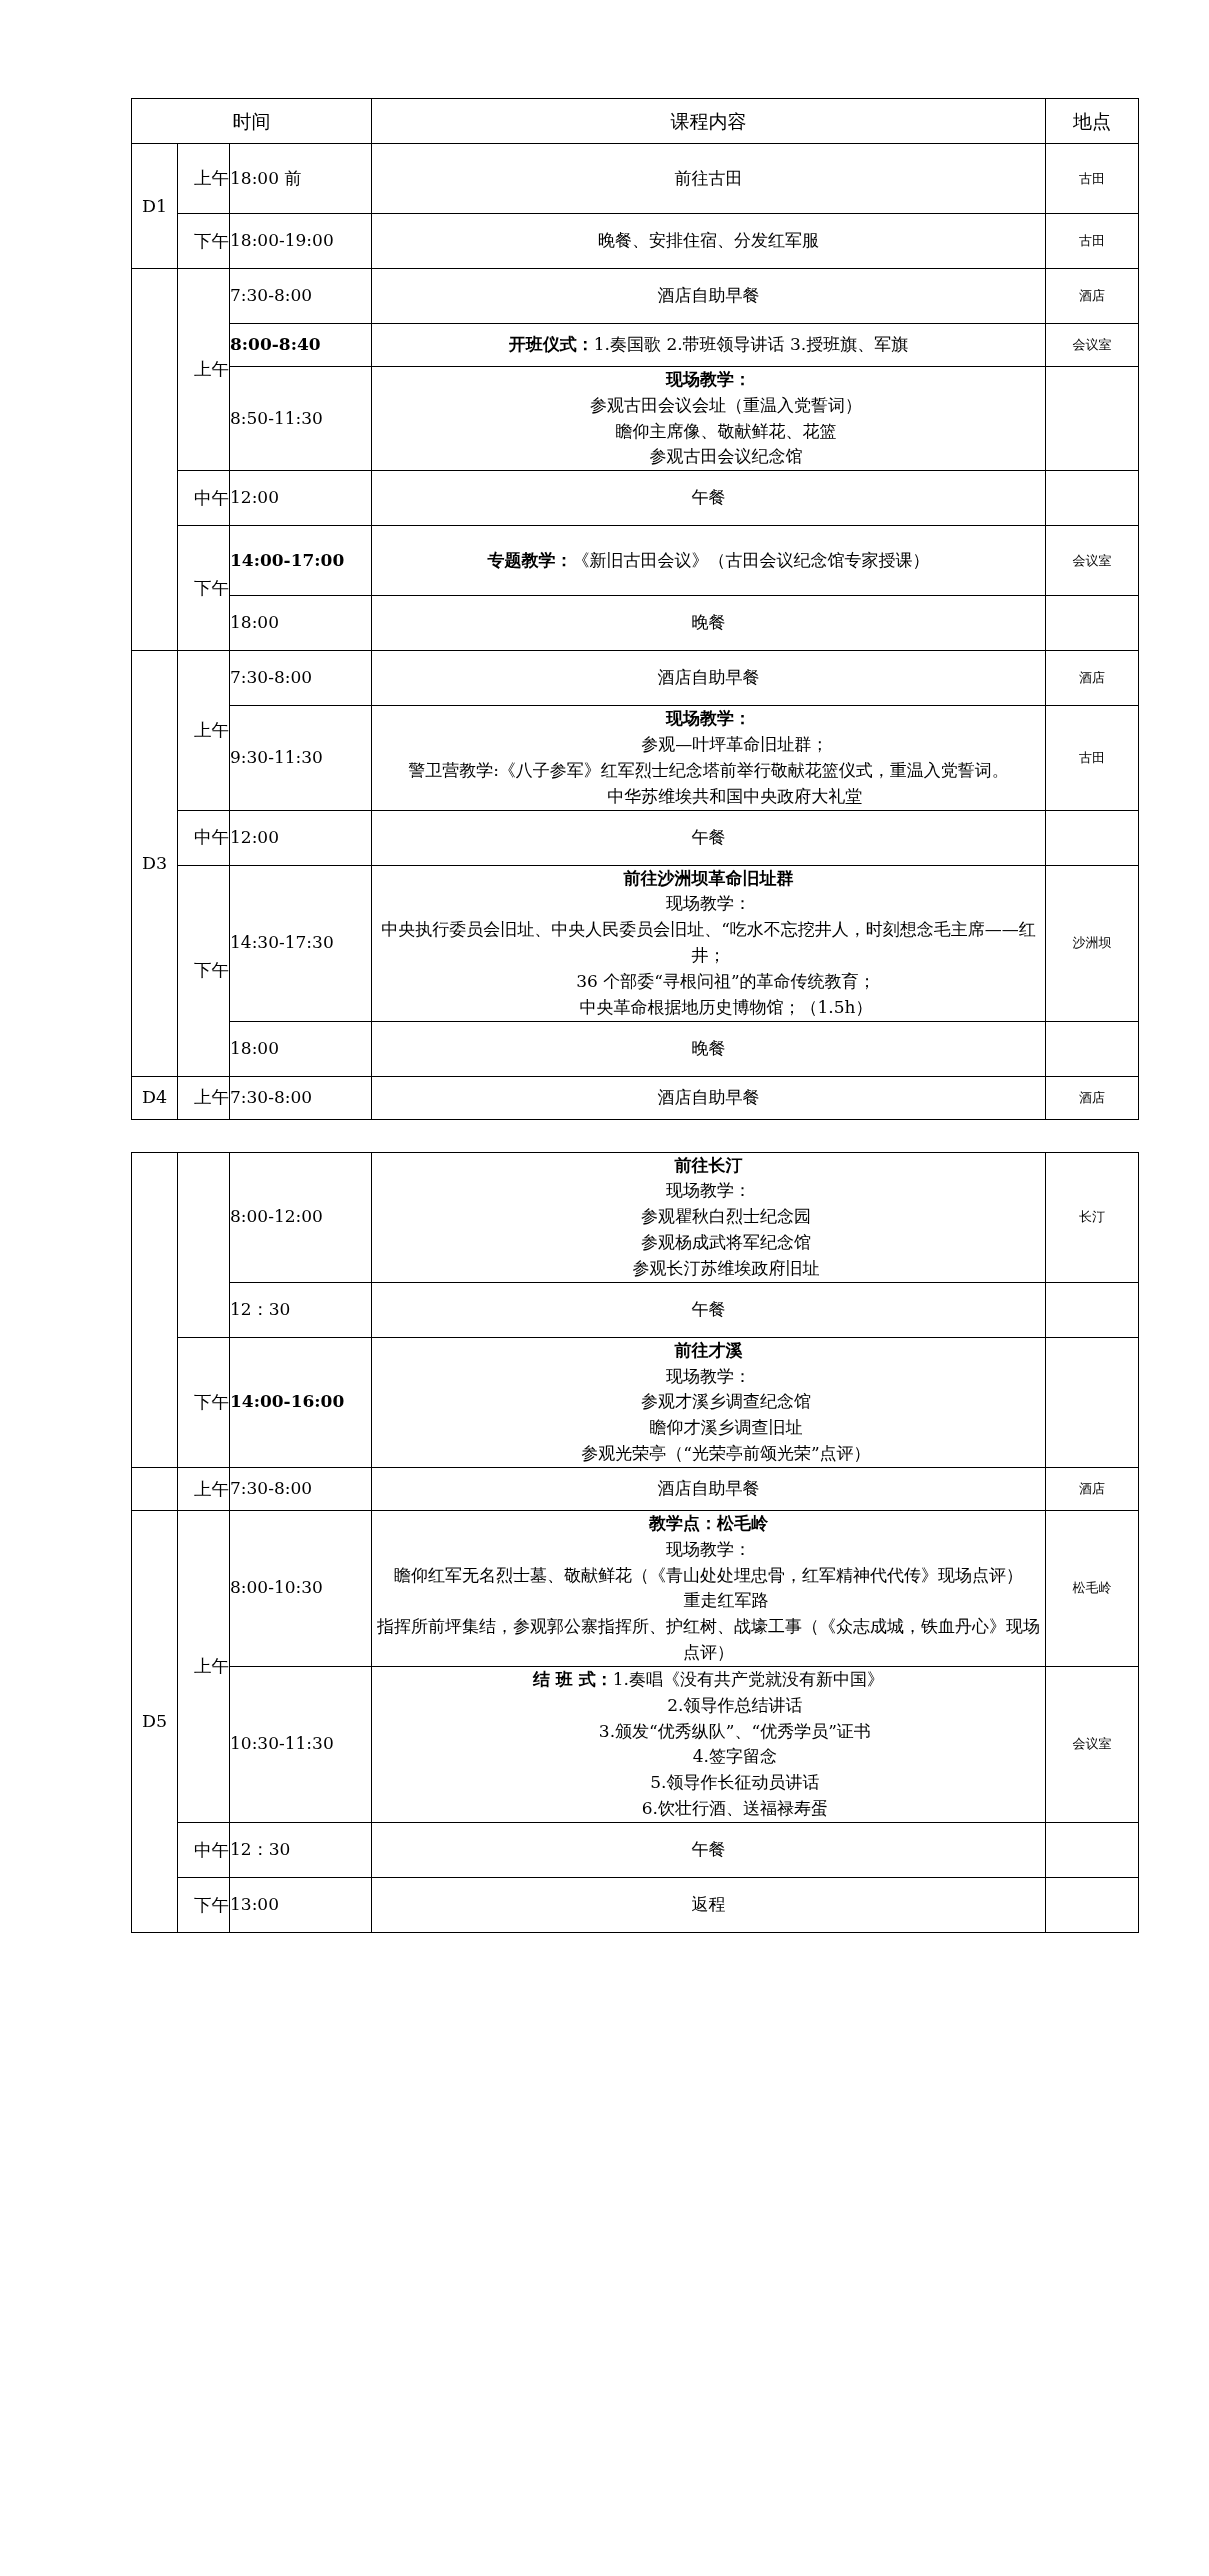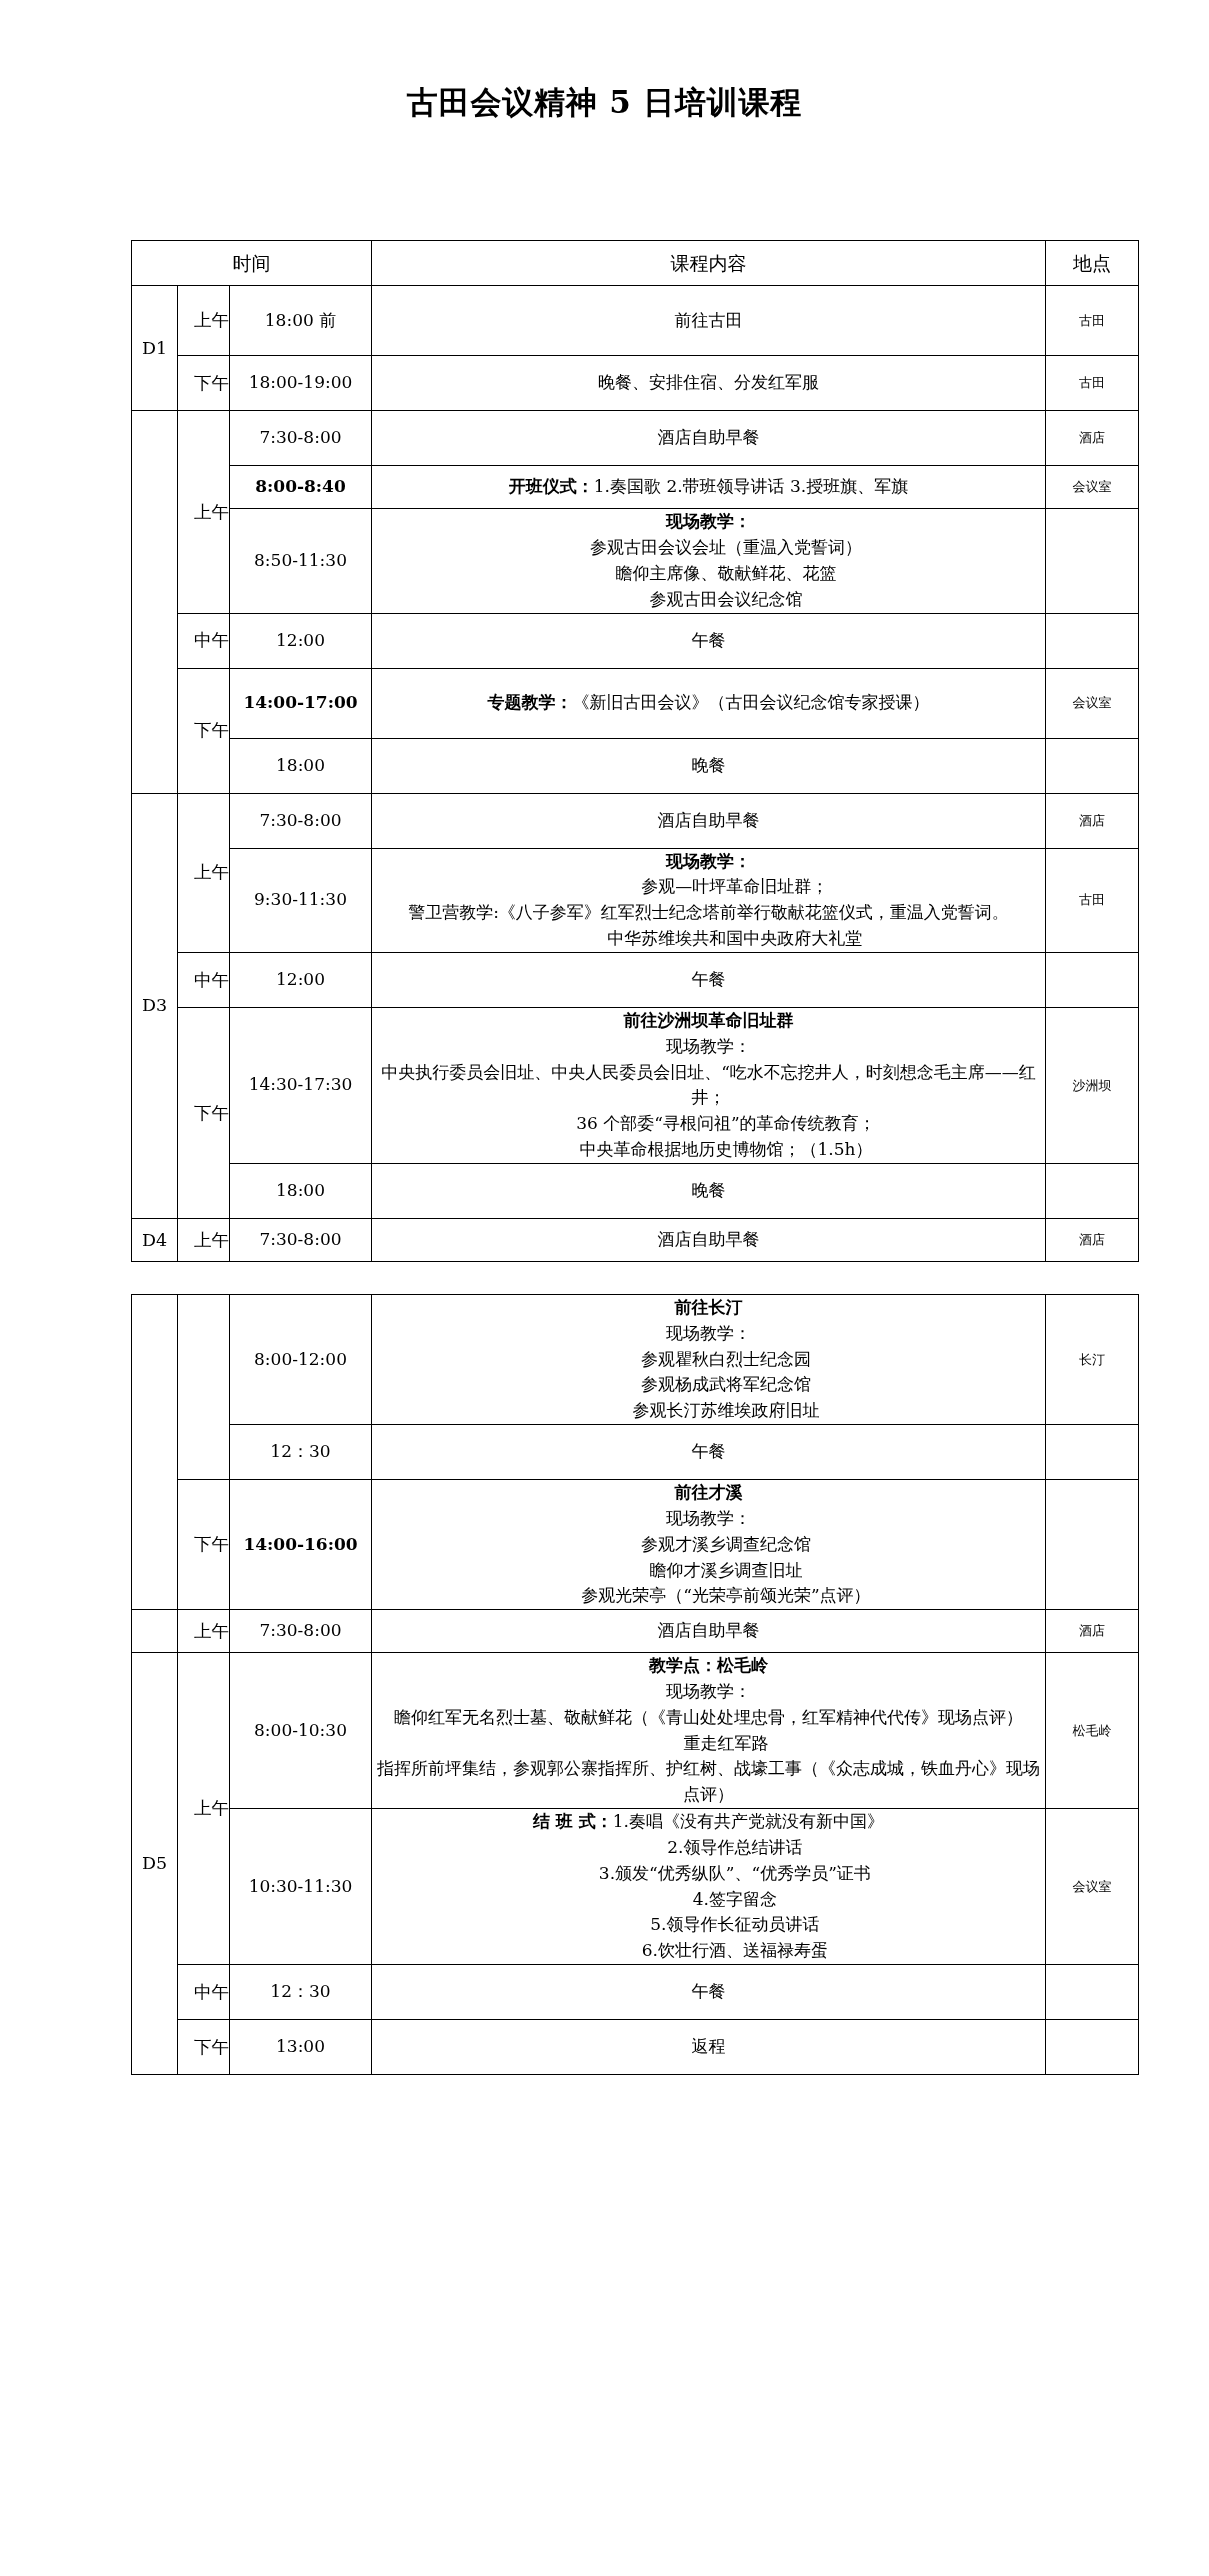--- a/index.html
+++ b/index.html
@@ -72,21 +72,21 @@
     font-size: 17.5px;
     vertical-align: middle;
   }
   .cell-per {
     text-align: right;
     font-size: 17.5px;
     vertical-align: middle;
     letter-spacing: 0px;
   }
   .cell-time {
-    text-align: center;
+    text-align: left;
     padding-left: 2.3px;
     font-size: 17px;
     vertical-align: middle;
     white-space: nowrap;
   }
   .cell-time.b { font-weight: bold; }
   .cell-cont {
     text-align: center;
     padding: 5.3px 3px 5.3px 3.8px;
     font-size: 17px;
@@ -106,21 +106,20 @@
   .cell-cont .hang { display: block; white-space: pre-wrap; }
   .rowh-sm  { height: 43px; }
   .rowh-md  { height: 55px; }
   .rowh-lg  { height: 70px; }
 </style>
 </head>
 <body>
 
 <div class="page">
 
-  <h1 class="doc-title">古田会议精神 5 日培训课程</h1>
 
   <div class="table-wrap">
 
     <table class="sched">
       <colgroup>
         <col class="c-day">
           <col class="c-per">
           <col class="c-time">
           <col class="c-cont">
           <col class="c-loc">

